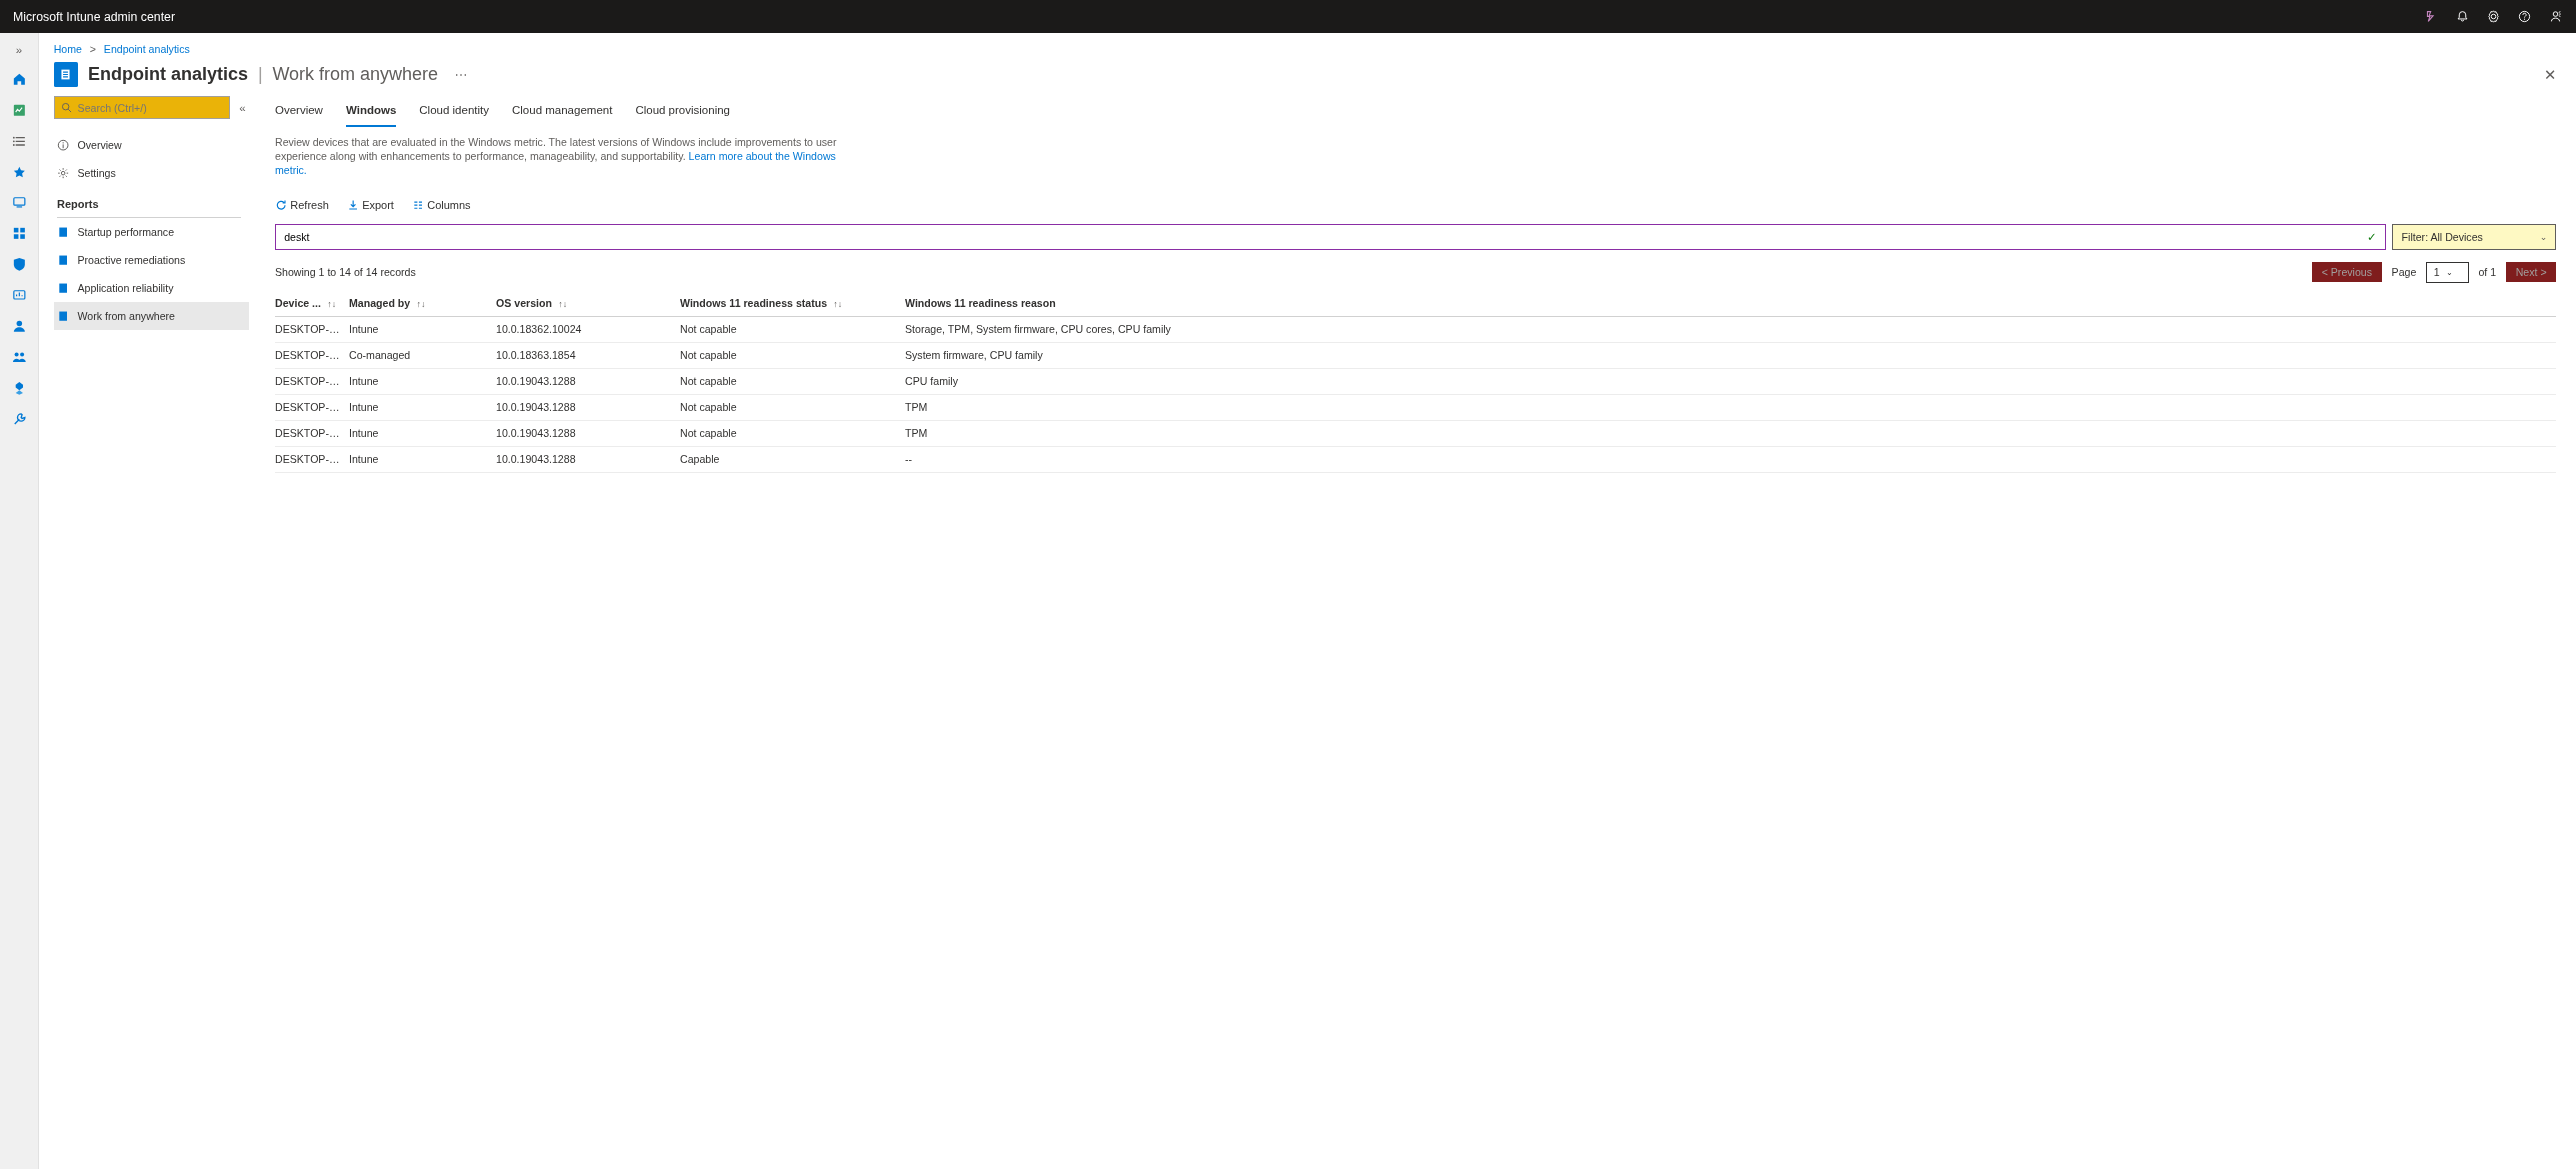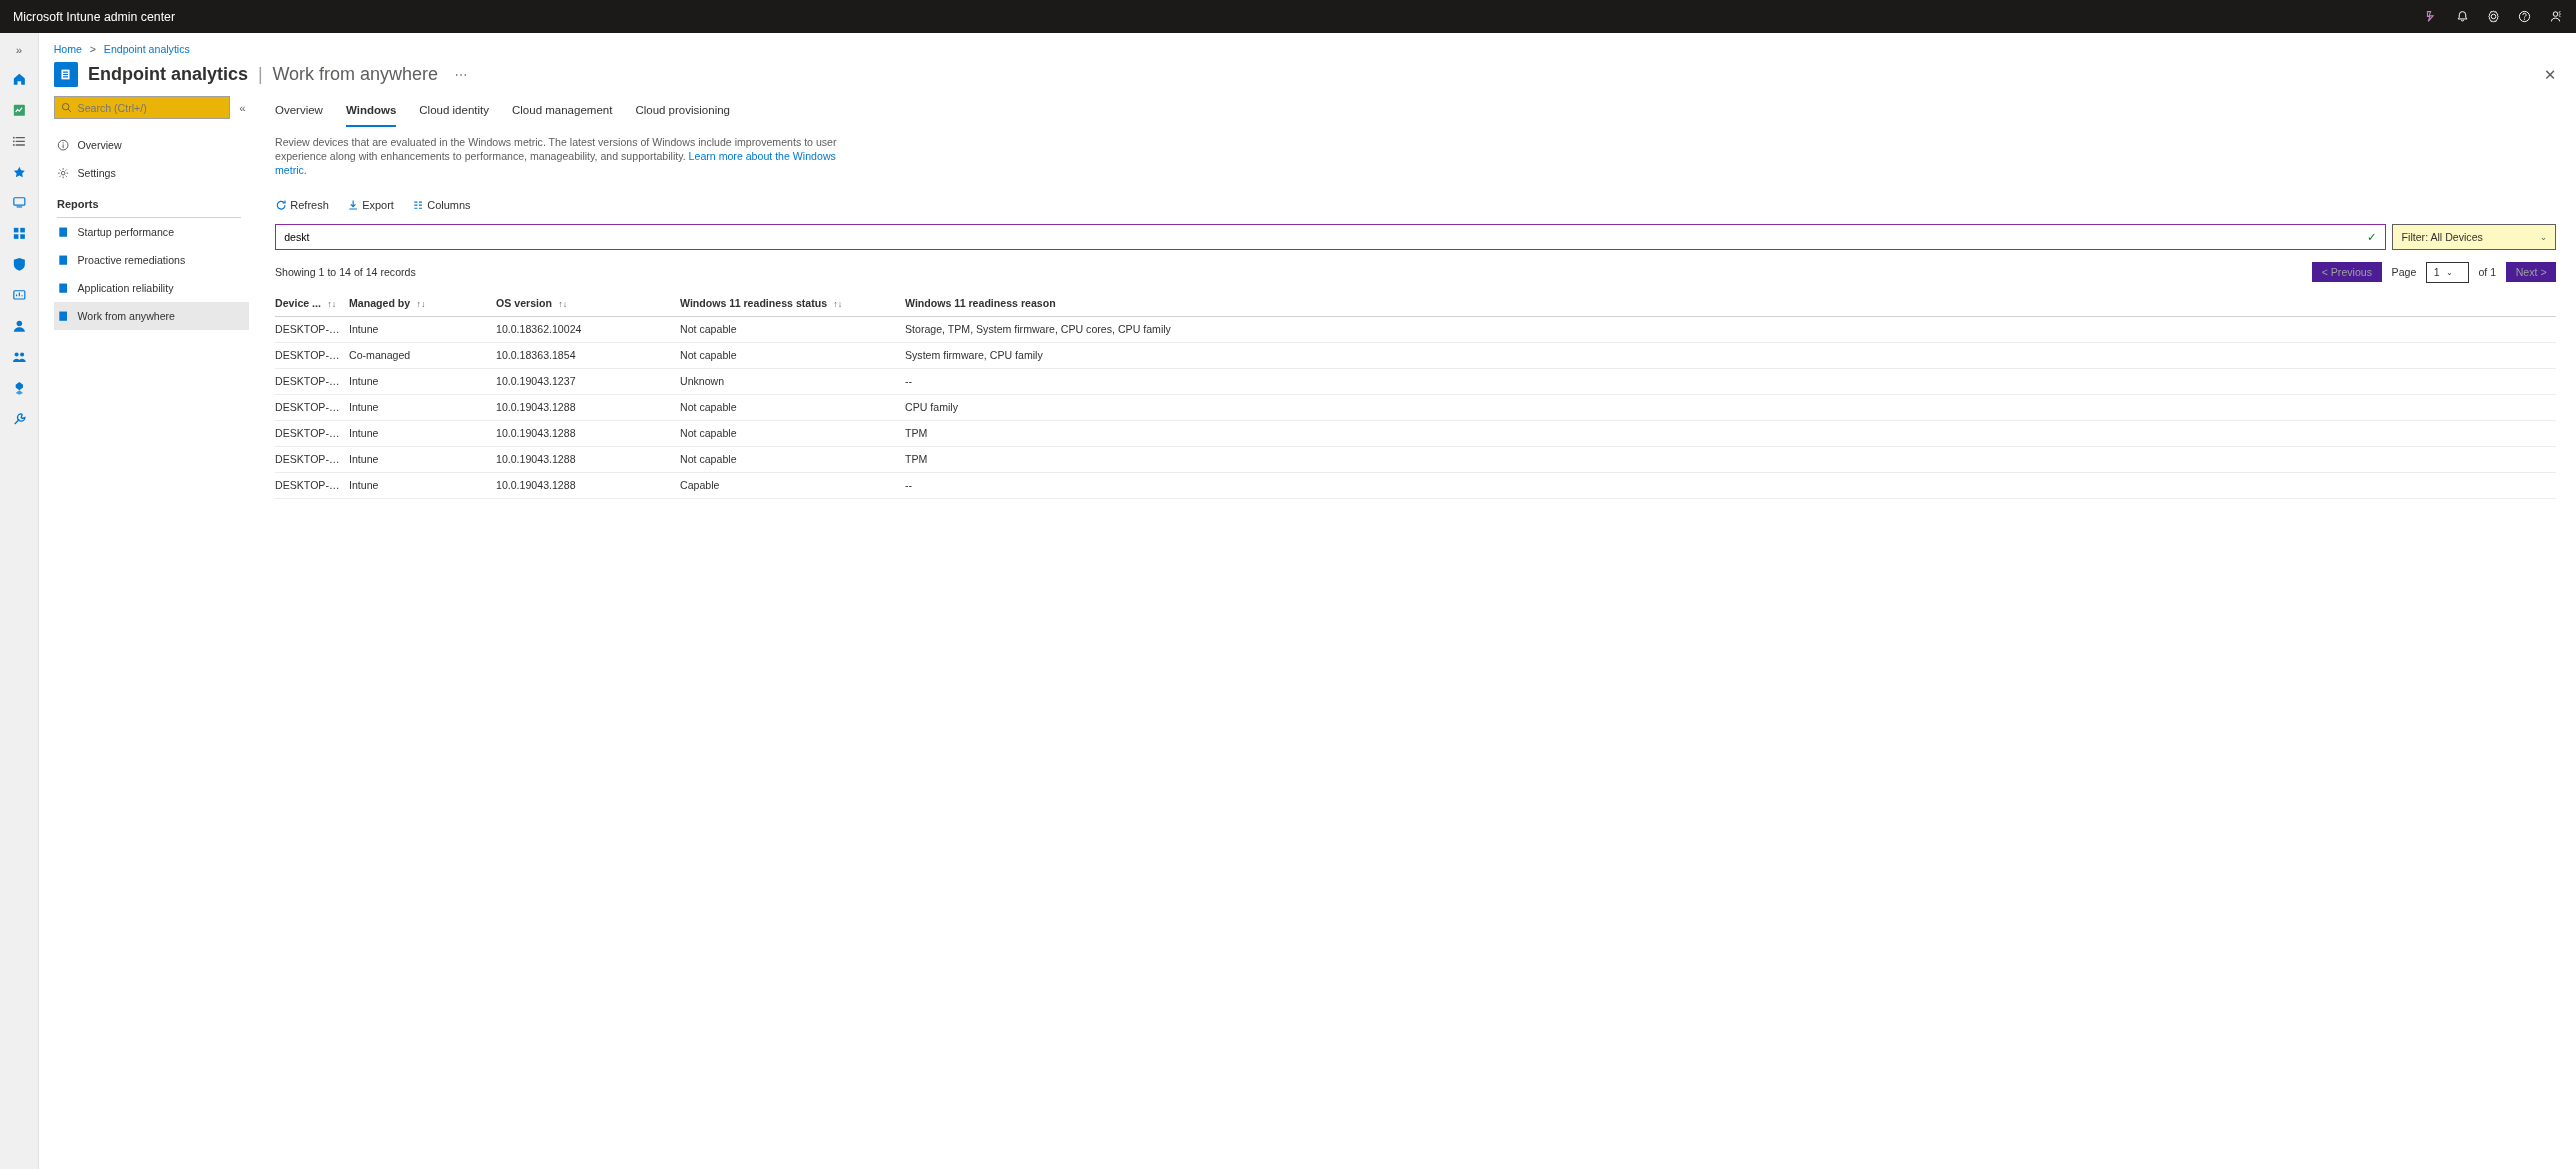--- a/index.html
+++ b/index.html
@@ -179,21 +179,21 @@
 
   .records-row {
     display: flex; align-items: center; justify-content: space-between;
     margin-top: 11.5px;
     font-size: 10.6px;
   }
   .pager { display: flex; align-items: center; gap: 9.8px; }
   .pager .pbtn {
     padding: 4.1px 9.8px;
     border: none;
-    background: #4c1d95;
+    background: #7f1d1d;
     color: #a19f9d;
     cursor: default;
     font-size: 10.6px;
   }
   .pager .page-select {
     border: 0.8px solid #323130;
     height: 21px;
     padding: 0 14.7px 0 6.5px;
     display: flex; align-items: center; gap: 6.5px;
     cursor: pointer;
@@ -517,27 +517,20 @@
                 <td class="col-reason">Storage, TPM, System firmware, CPU cores, CPU family</td>
               </tr>
               <tr>
                 <td class="col-device">DESKTOP-V...</td>
                 <td class="col-managed">Co-managed</td>
                 <td class="col-os">10.0.18363.1854</td>
                 <td class="col-status">Not capable</td>
                 <td class="col-reason">System firmware, CPU family</td>
               </tr>
               <tr>
-                <td class="col-device">DESKTOP-3...</td>
-                <td class="col-managed">Intune</td>
-                <td class="col-os">10.0.19043.1237</td>
-                <td class="col-status">Unknown</td>
-                <td class="col-reason">--</td>
-              </tr>
-              <tr>
                 <td class="col-device">DESKTOP-U...</td>
                 <td class="col-managed">Intune</td>
                 <td class="col-os">10.0.19043.1288</td>
                 <td class="col-status">Not capable</td>
                 <td class="col-reason">CPU family</td>
               </tr>
               <tr>
                 <td class="col-device">DESKTOP-P9...</td>
                 <td class="col-managed">Intune</td>
                 <td class="col-os">10.0.19043.1288</td>

